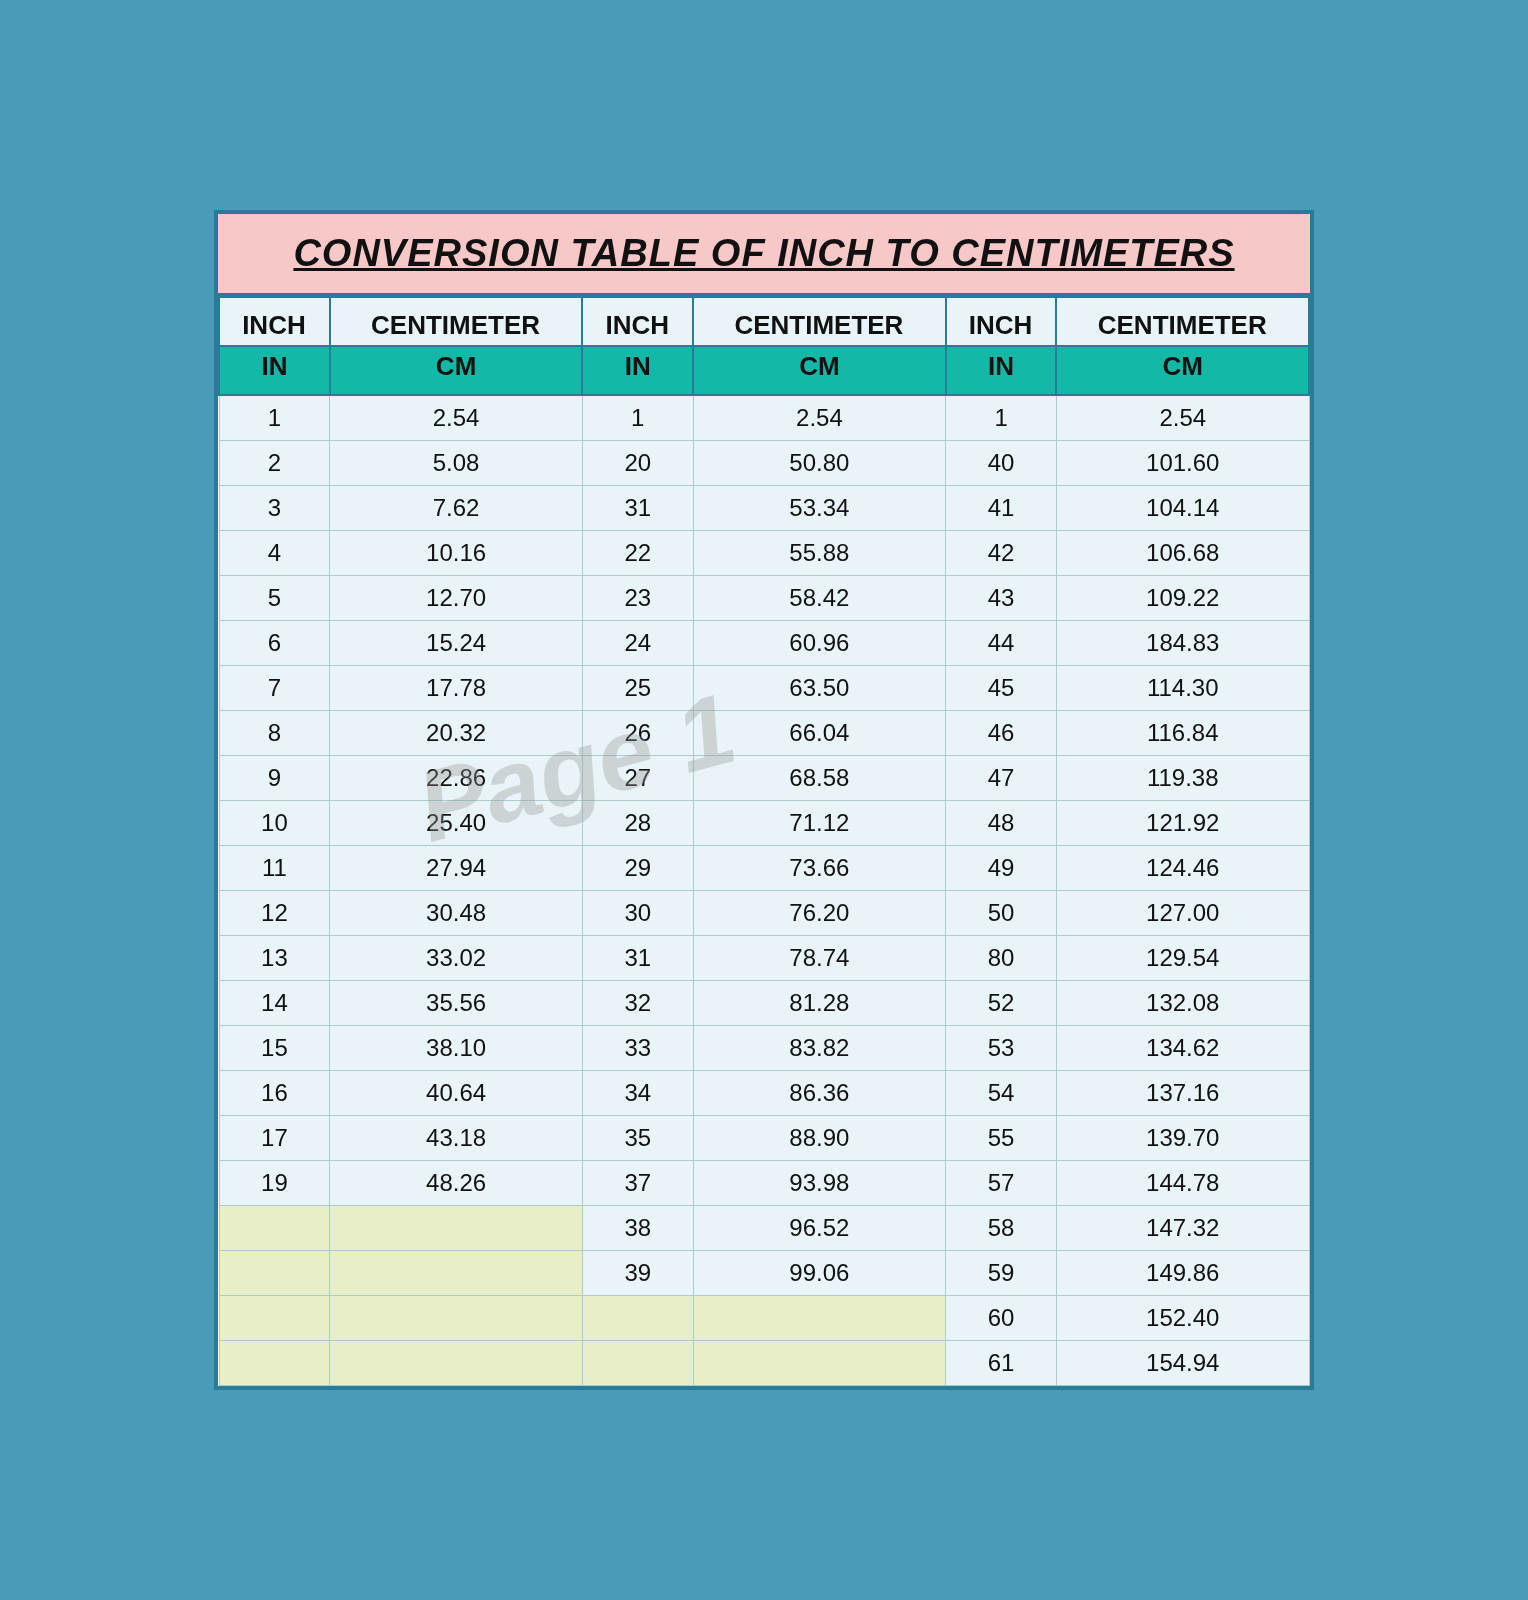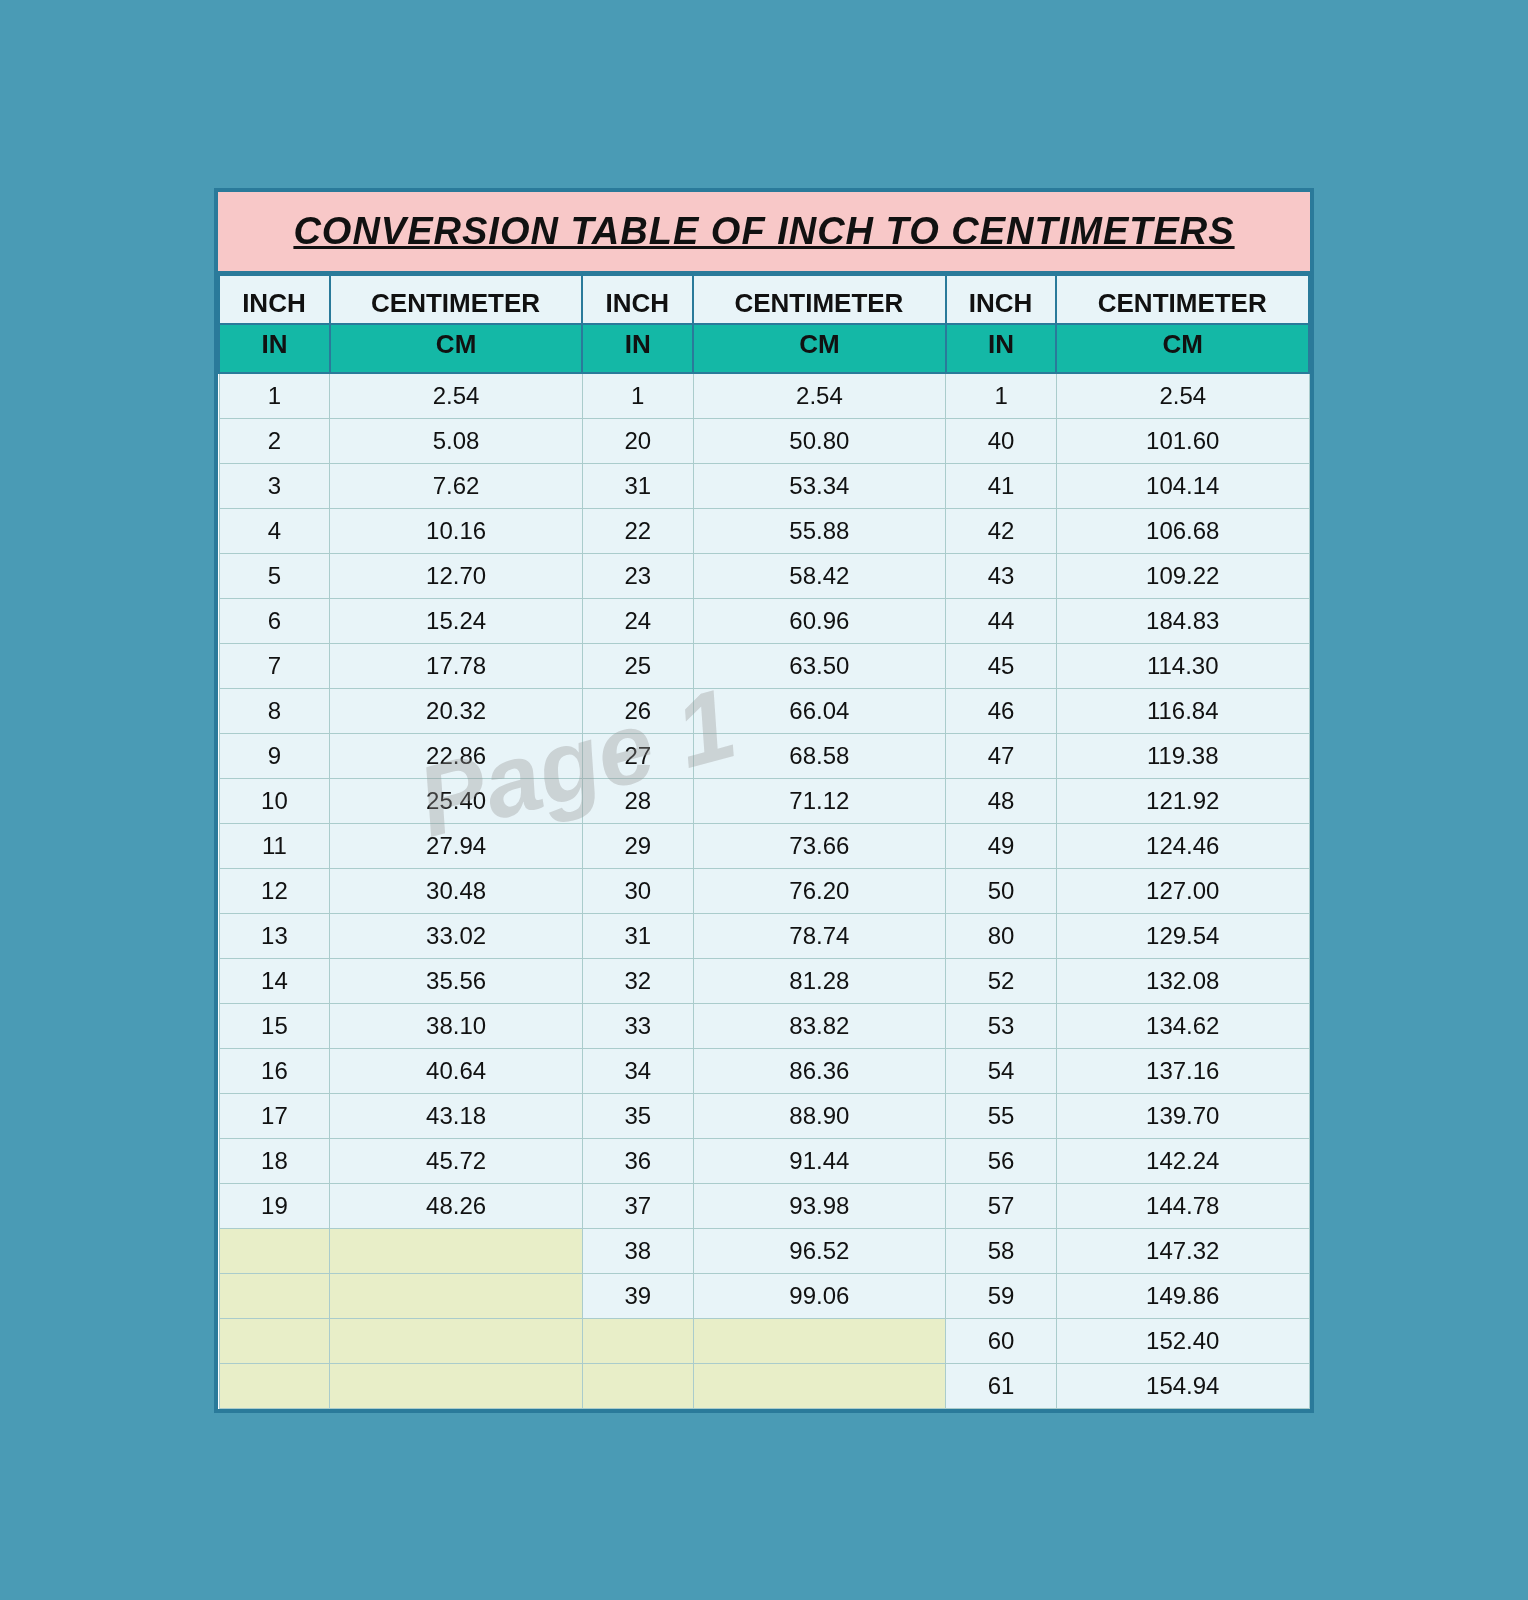--- a/index.html
+++ b/index.html
@@ -246,28 +246,20 @@
             </tr>
             <tr>
               <td>17</td>
               <td>43.18</td>
               <td>35</td>
               <td>88.90</td>
               <td>55</td>
               <td>139.70</td>
             </tr>
             <tr>
-              <td>18</td>
-              <td>45.72</td>
-              <td>36</td>
-              <td>91.44</td>
-              <td>56</td>
-              <td>142.24</td>
-            </tr>
-            <tr>
               <td>19</td>
               <td>48.26</td>
               <td>37</td>
               <td>93.98</td>
               <td>57</td>
               <td>144.78</td>
             </tr>
             <tr>
               <td class="empty"></td>
               <td class="empty"></td>

